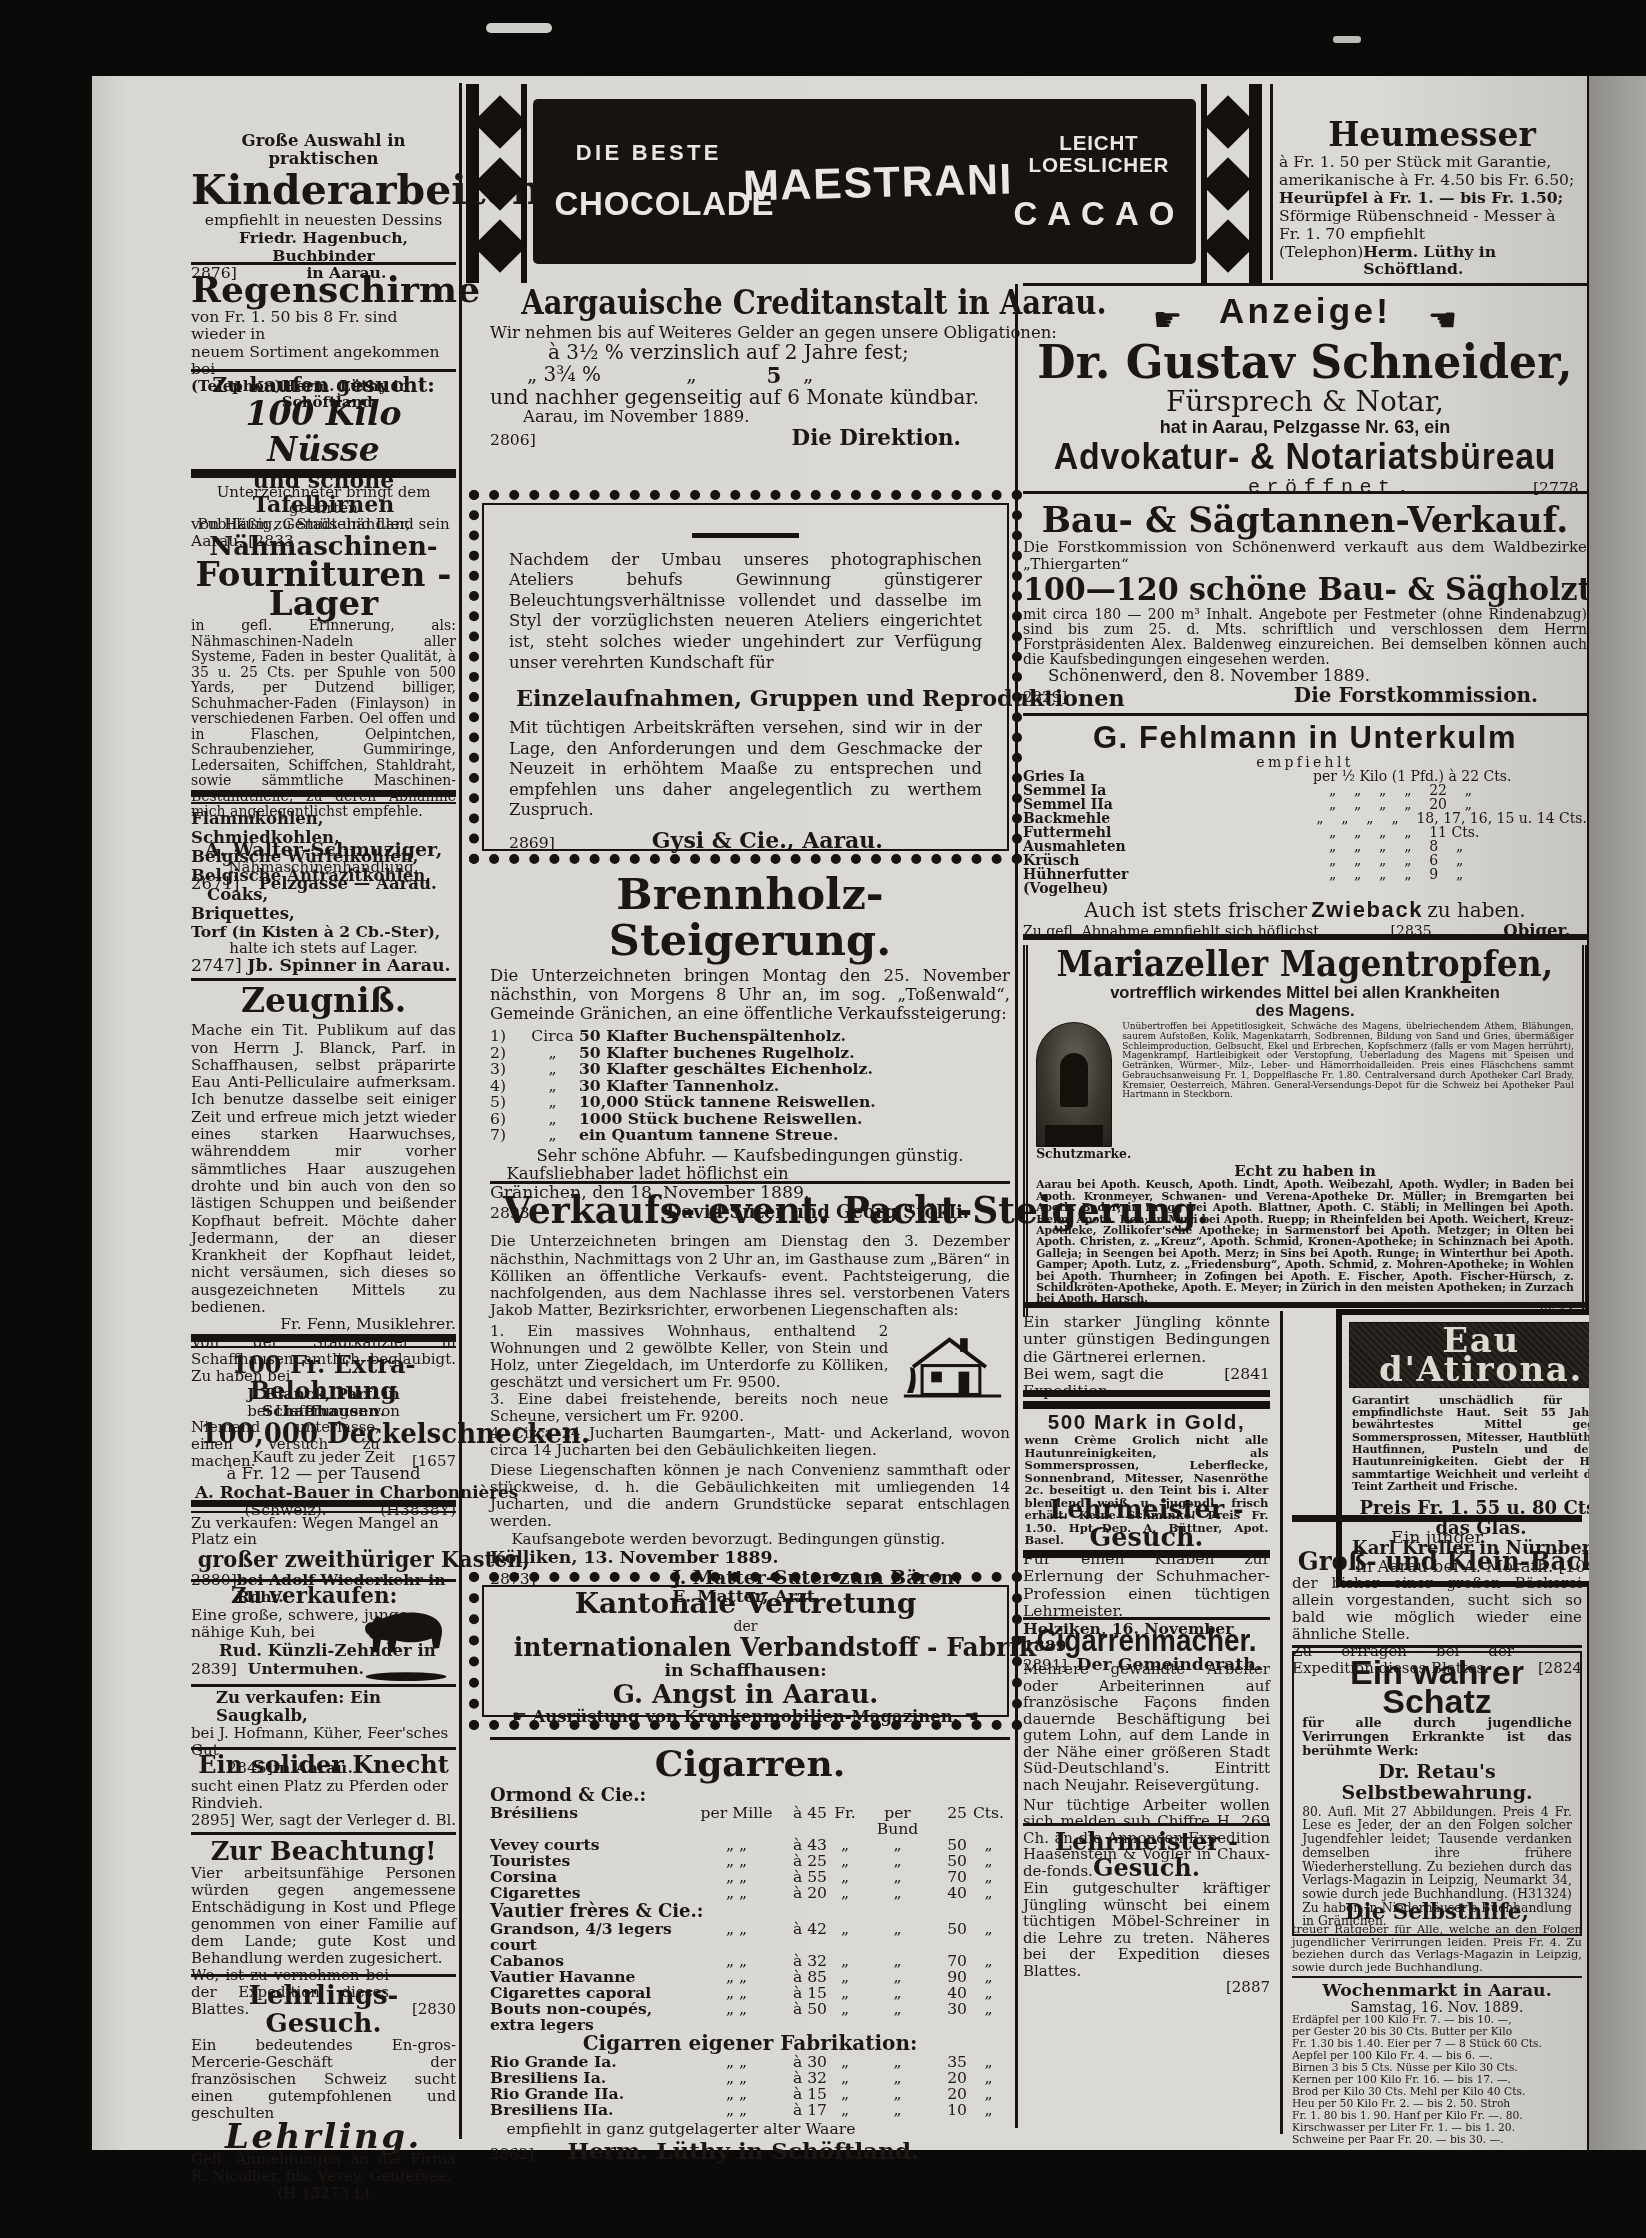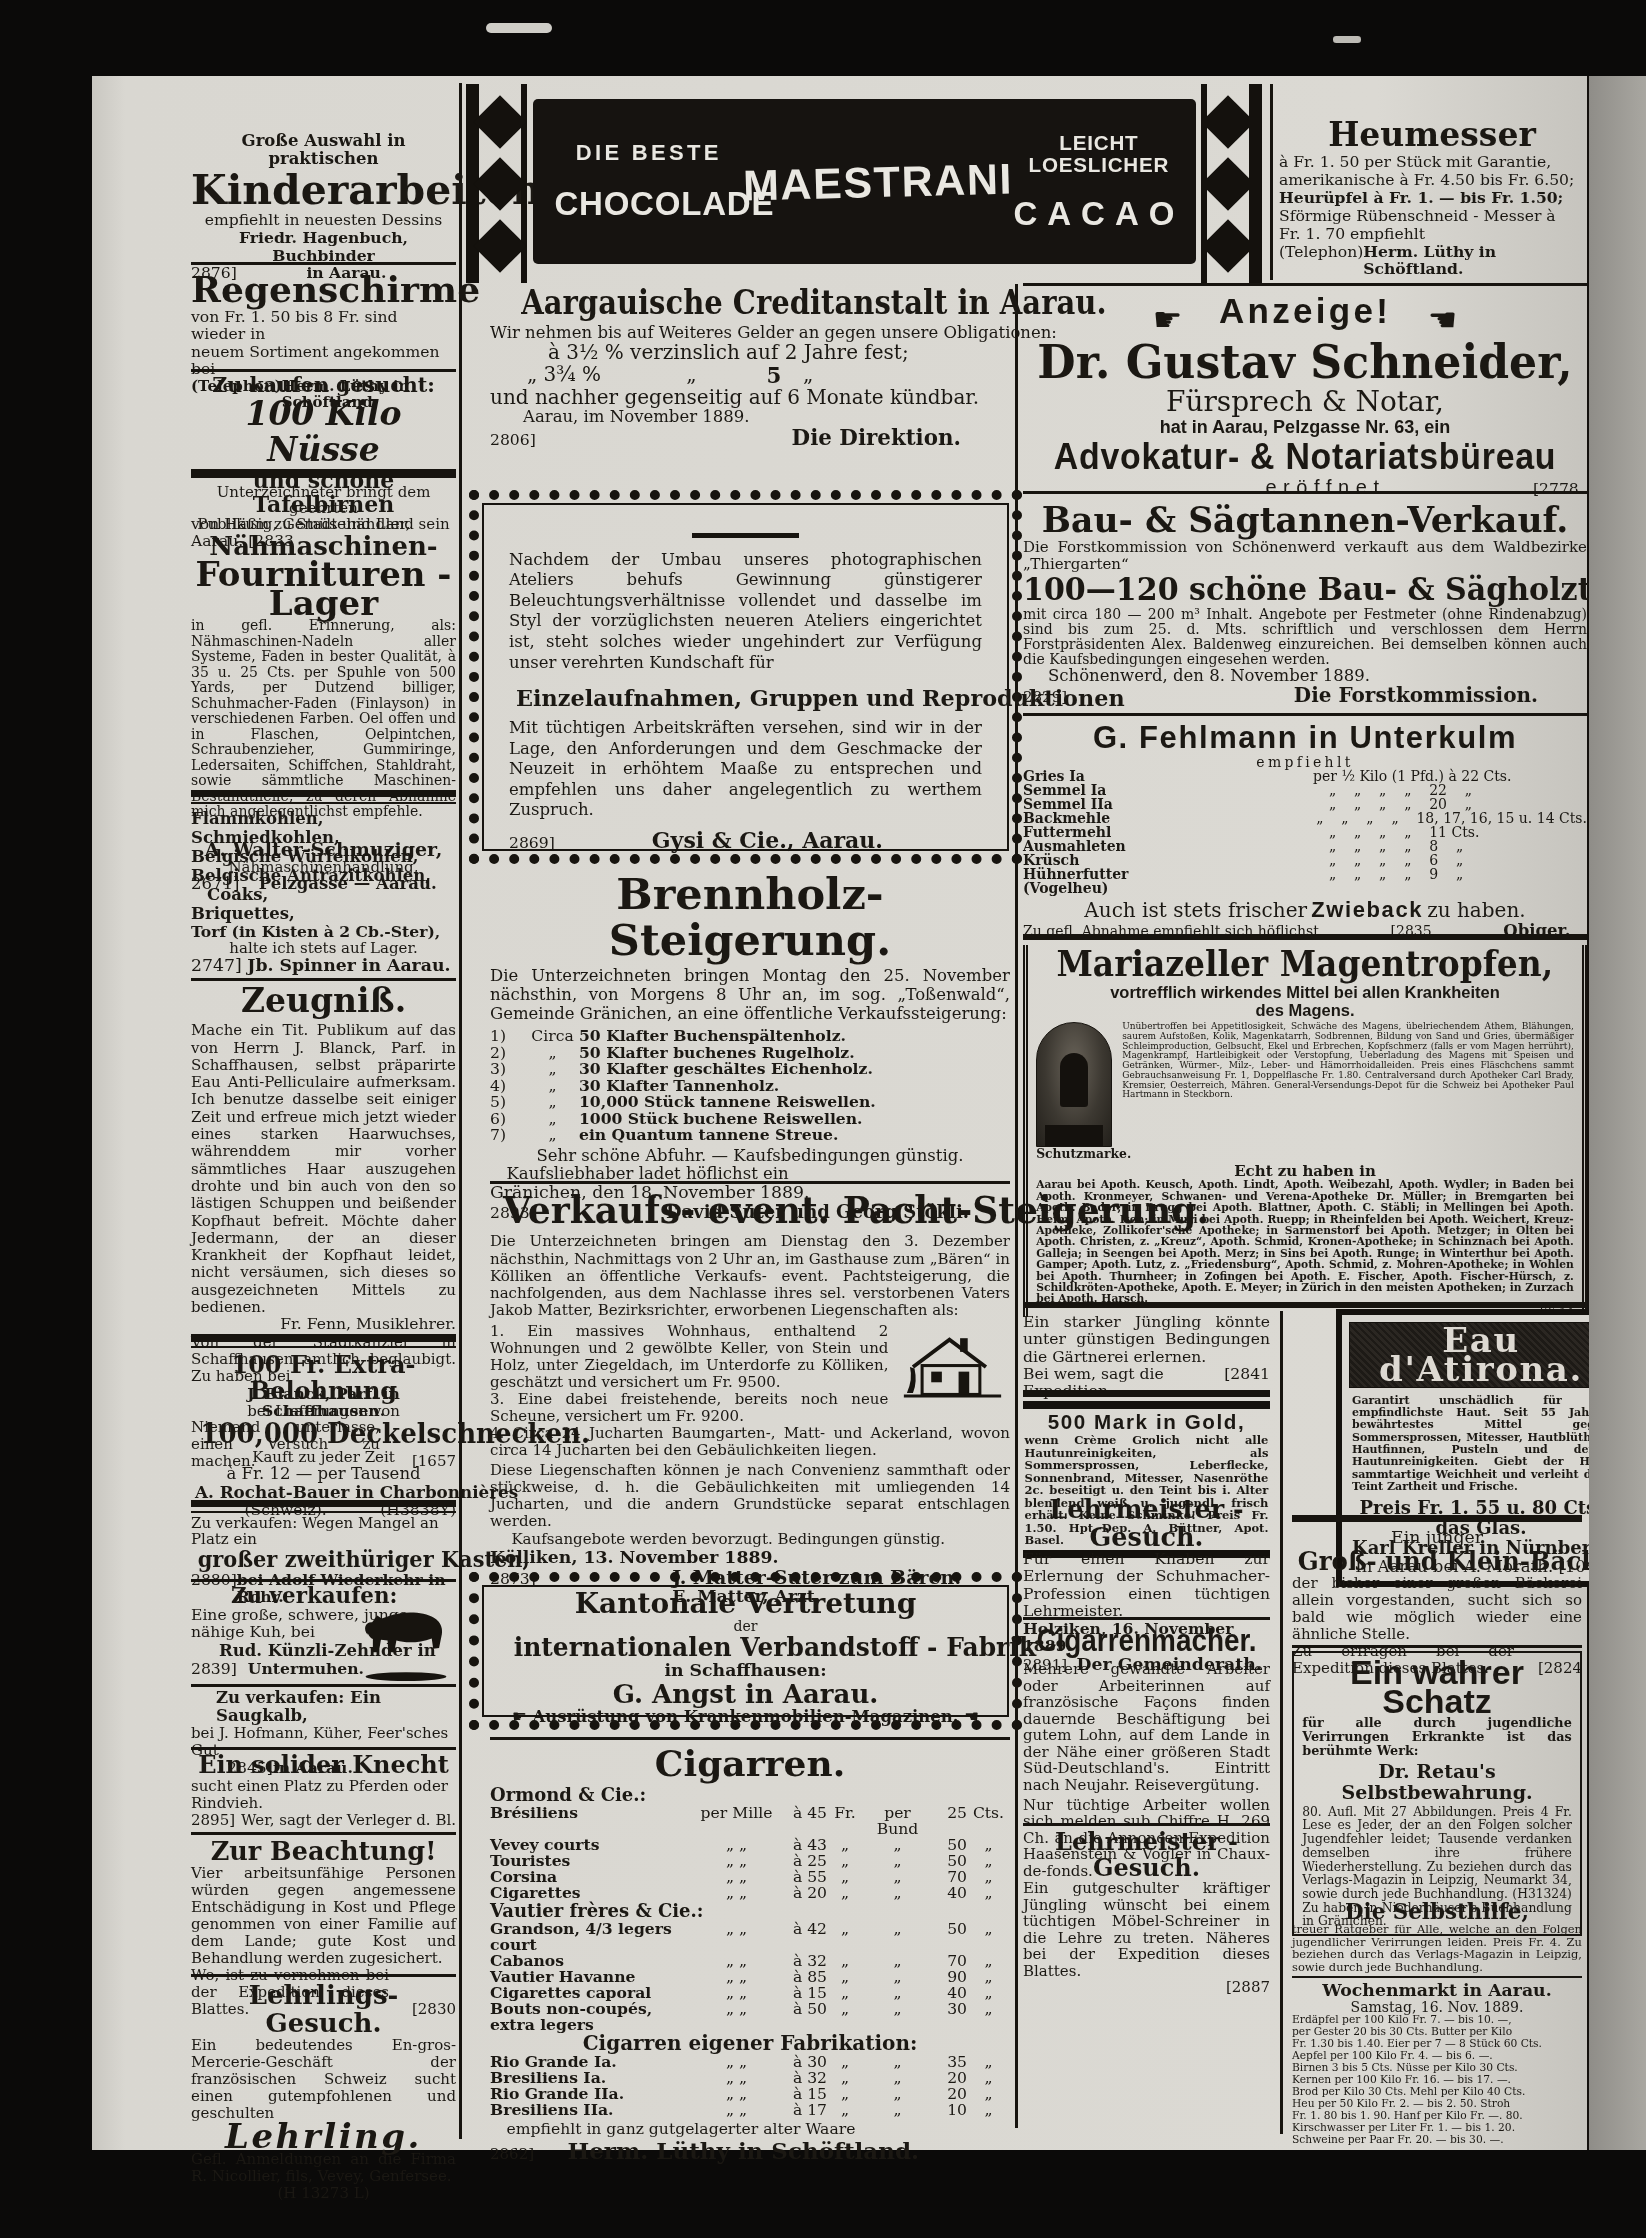--- a/index.html
+++ b/index.html
@@ -539,21 +539,21 @@
         <span class="s40" style="font-family:'DejaVu Sans',sans-serif;vertical-align:middle;">☛</span>
         <span class="s42 b" style="margin:0 33px;letter-spacing:3.3px;">Anzeige!</span>
         <span class="s40" style="font-family:'DejaVu Sans',sans-serif;vertical-align:middle;">☚</span>
       </div>
       <div class="c s56 b nw" style="font-family:'DejaVu Serif',serif;transform:scaleX(.96);">Dr. Gustav Schneider,</div>
       <div class="c s34" style="font-family:'DejaVu Serif',serif;">Fürsprech &amp; Notar,</div>
       <div class="c s22 b">hat in Aarau, Pelzgasse Nr. 63, ein</div>
       <div class="c s44 b nw" style="transform:scaleX(.94);letter-spacing:0.8px;">Advokatur- &amp; Notariatsbüreau</div>
       <div class="row" style="padding:0 8.2px;">
         <span style="width:99px;"> </span>
-        <span class="s24" style="letter-spacing:6.6px;font-family:Liberation Sans, sans-serif;">eröffnet.</span>
+        <span class="s24" style="letter-spacing:6.6px;font-family:Liberation Mono, monospace;">eröffnet.</span>
         <span class="s19" style="font-family:'DejaVu Serif',serif;">[2778</span>
       </div>
     </div>
     <div class="rl" style="left:931px;top:415px;width:564px;height:3.3px;"></div>
 
     <div class="p" style="left:931px;top:423px;width:564px;">
       <div class="c s44 b nw" style="transform:scaleX(.96);">Bau- &amp; Sägtannen-Verkauf.</div>
       <div class="j s18" style="line-height:16.5px;">Die Forstkommission von Schönenwerd verkauft aus dem Waldbezirke „Thiergarten“</div>
       <div class="s38 b nw" style="transform:scaleX(.97);transform-origin:left;">100—120 schöne Bau- &amp; Sägholztannen</div>
       <div class="j s17" style="line-height:15px;">mit circa 180 — 200 m³ Inhalt.  Angebote per Festmeter (ohne Rindenabzug) sind bis zum 25. d. Mts. schriftlich und verschlossen dem Herrn Forstpräsidenten Alex. Baldenweg einzureichen.  Bei demselben können auch die Kaufsbedingungen eingesehen werden.</div>

